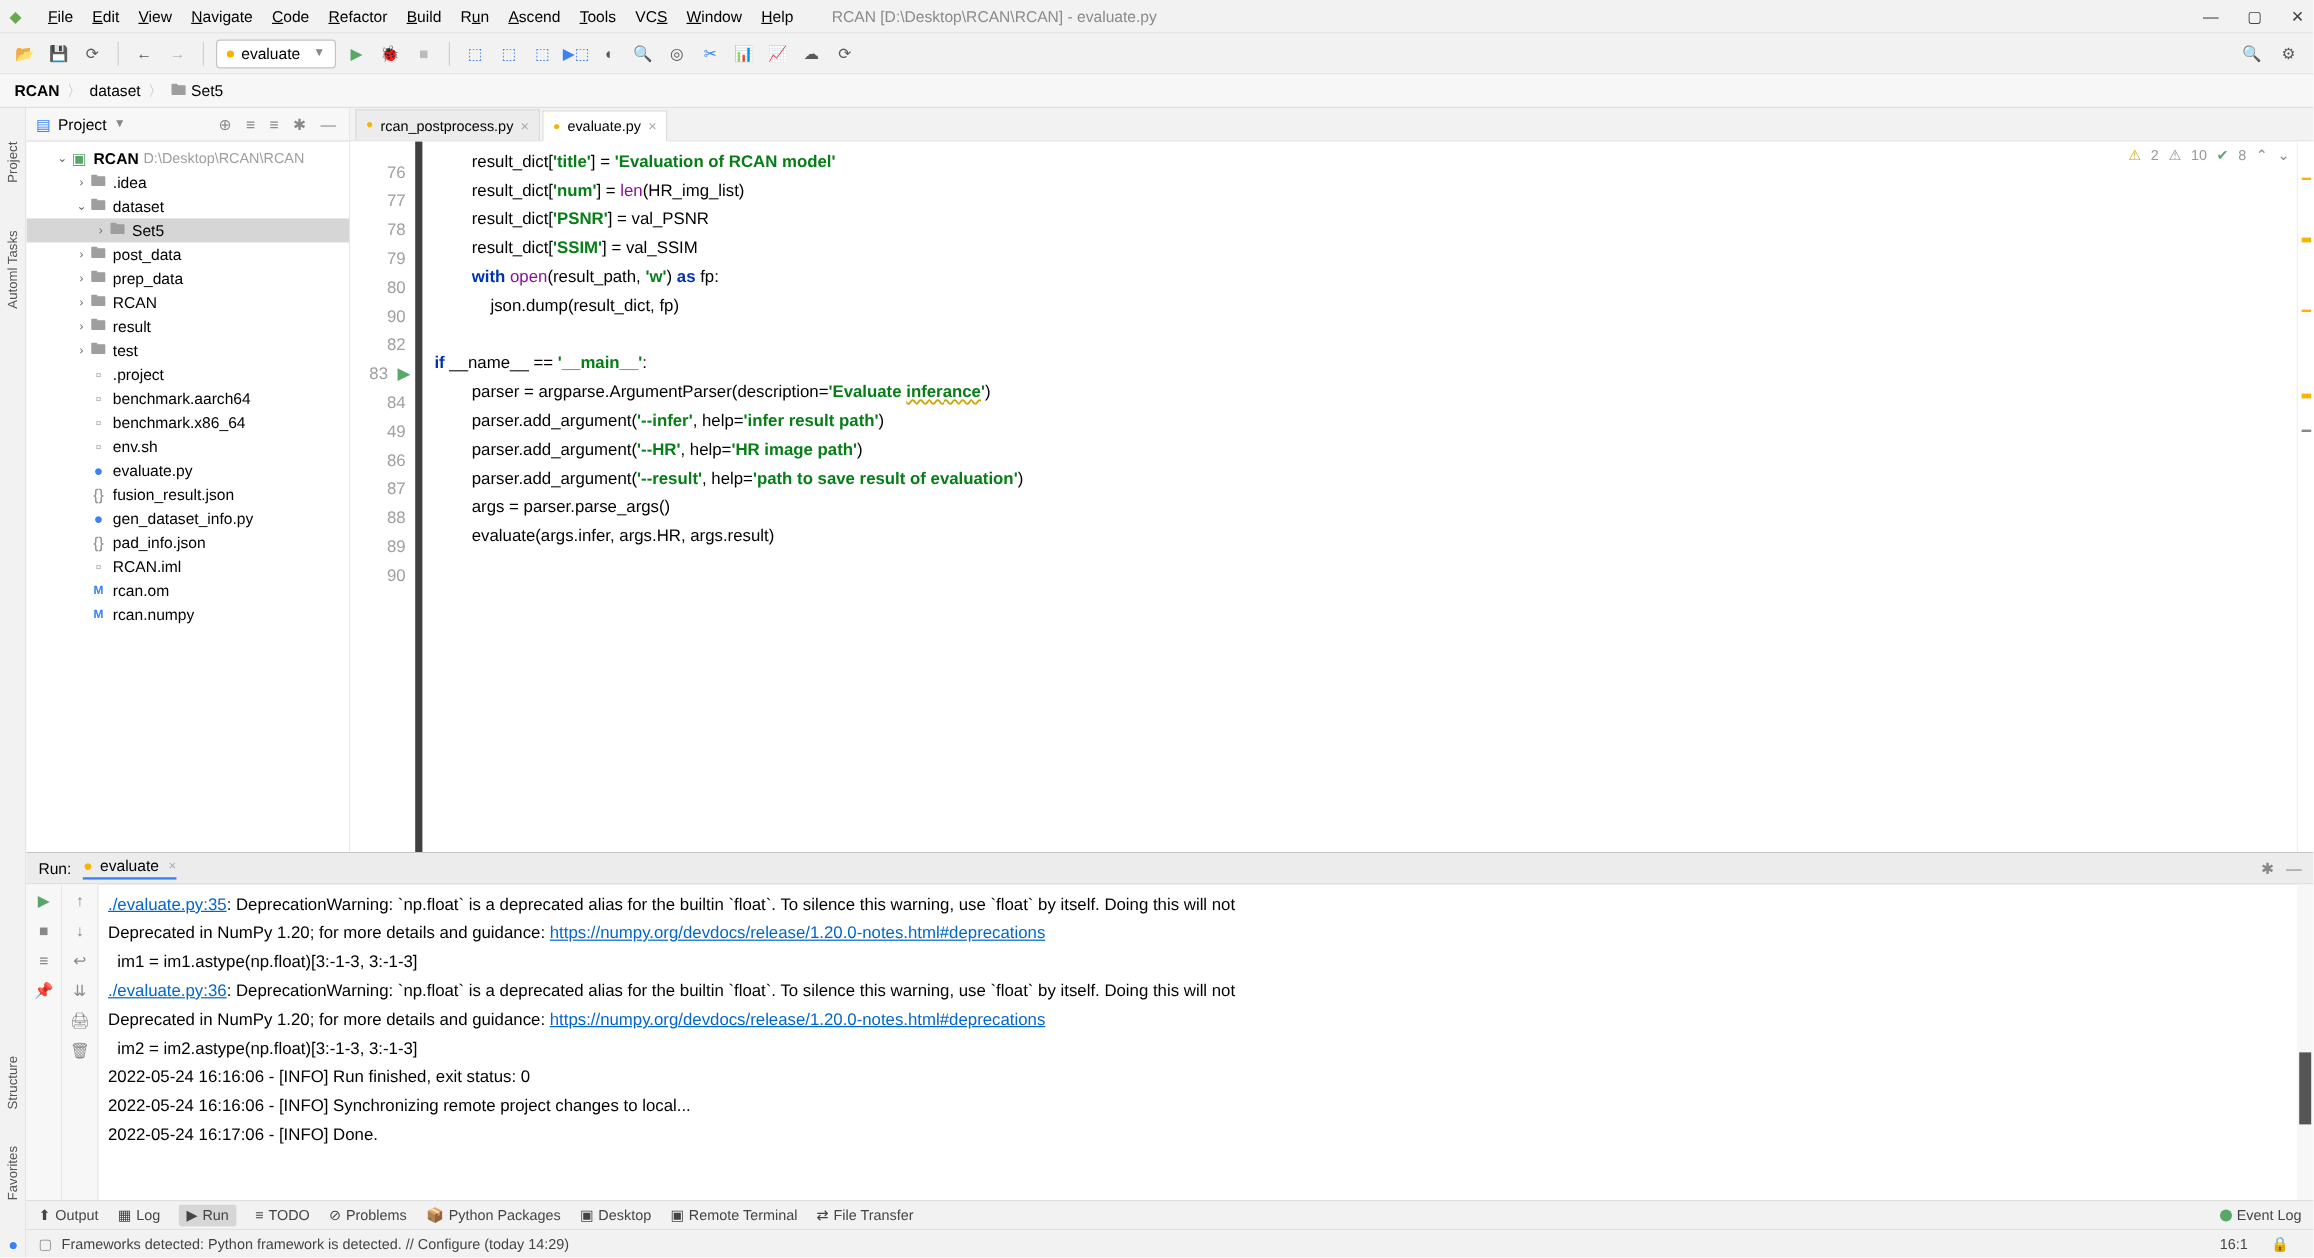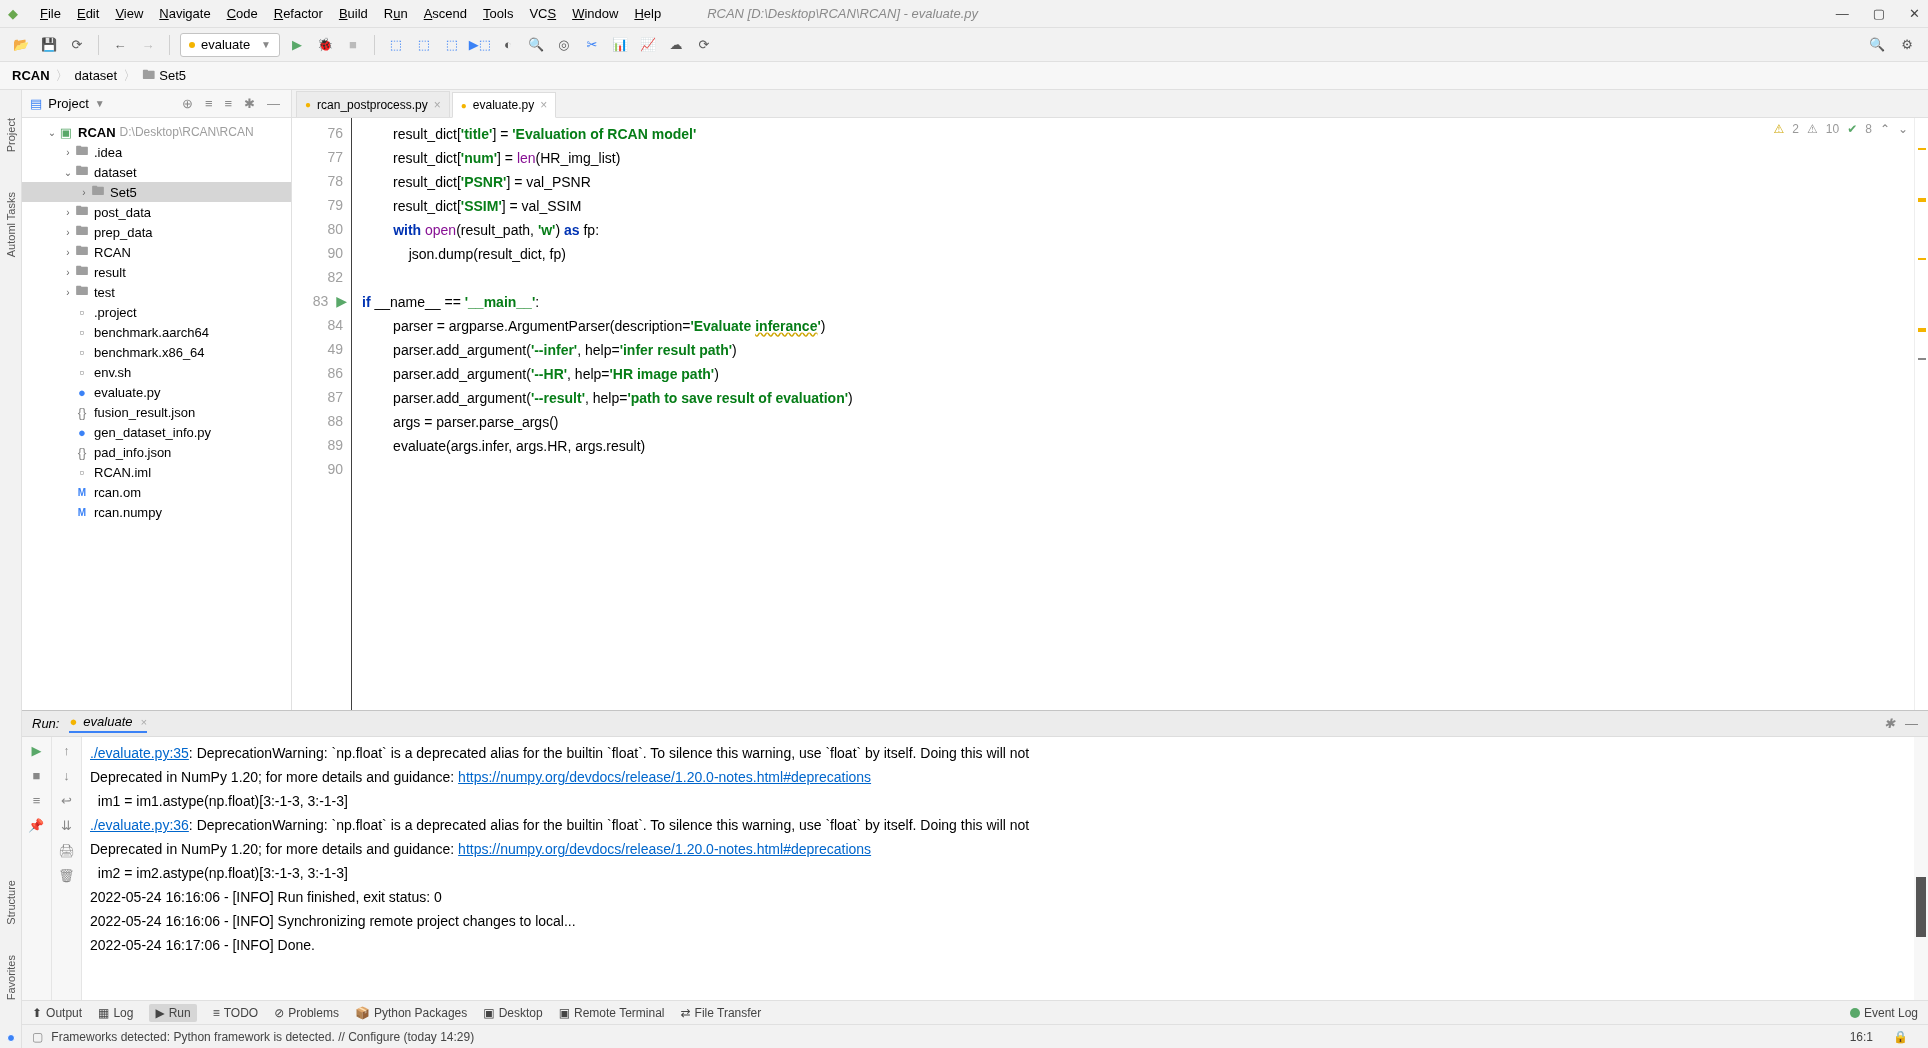--- a/index.html
+++ b/index.html
@@ -3,21 +3,21 @@
 <meta charset="utf-8">
 <style>
 * { margin: 0; padding: 0; box-sizing: border-box; font-family: "Segoe UI", Arial, sans-serif; }
 body { width: 1928px; height: 1048px; background: #fff; overflow: hidden; display: flex; flex-direction: column; font-size: 13px; color: #000; }
 
 
 .menubar { height: 28px; background: #f2f2f2; display: flex; align-items: center; padding: 0 8px; border-bottom: 1px solid #e0e0e0; }
 .menubar .app-icon { width: 16px; height: 16px; margin-right: 8px; color: #6aa84f; }
 .menubar .menu-item { padding: 0 8px; color: #000; cursor: default; }
 .menubar .menu-item u { text-decoration: underline; }
-.menubar .title-path { margin-left: 38px; color: #8a8a8a; font-style: italic; }
+.menubar .title-path { margin-left: 24px; color: #8a8a8a; }
 .menubar .win-controls { margin-left: auto; display: flex; gap: 24px; color: #444; }
 .menubar .win-controls span { cursor: default; }
 
 
 .toolbar { height: 34px; background: #f2f2f2; display: flex; align-items: center; padding: 0 10px; border-bottom: 1px solid #e0e0e0; gap: 6px; }
 .tb-sep { width: 1px; height: 20px; background: #d0d0d0; margin: 0 4px; }
 .tb-btn { width: 22px; height: 22px; display: flex; align-items: center; justify-content: center; color: #5a5a5a; cursor: default; }
 .tb-btn.green { color: #59a869; }
 .tb-btn.blue { color: #3b82f6; }
 .tb-btn.dim { color: #bbb; }
@@ -60,36 +60,36 @@
 .ico-json { color: #888; }
 .ico-m { color: #3b82f6; font-size: 10px; font-weight: bold; }
 
 .editor-area { flex: 1; display: flex; flex-direction: column; min-width: 0; }
 .tabs { height: 28px; background: #f2f2f2; display: flex; align-items: flex-end; border-bottom: 1px solid #e0e0e0; padding-left: 4px; }
 .tab { height: 26px; padding: 0 8px; display: flex; align-items: center; gap: 6px; background: #ececec; border: 1px solid #ddd; border-bottom: none; margin-right: 2px; font-size: 12px; cursor: default; }
 .tab.active { background: #fff; border-bottom: 1px solid #fff; position: relative; top: 1px; }
 .tab .close { color: #aaa; font-size: 12px; }
 
 .editor { flex: 1; display: flex; min-height: 0; font-family: "JetBrains Mono", Consolas, monospace; font-size: 14px; background: #fff; position: relative; }
-.gutter { width: 60px; background: #fff; border-right: 1px solid #404040; text-align: right; padding: 3px 8px 4px 0; color: #a0a0a0; line-height: 24px; }
+.gutter { width: 60px; background: #fff; border-right: 6px solid #404040; text-align: right; padding: 13px 8px 4px 0; color: #a0a0a0; line-height: 24px; }
 .code { flex: 1; padding: 4px 0 4px 10px; line-height: 24px; overflow: auto; white-space: pre; }
 .code .k { color: #0033b3; font-weight: bold; }
 .code .s { color: #067d17; font-weight: bold; }
 .code .b { color: #871094; }
 .code .underline-wavy { text-decoration: underline wavy #cda400; }
 .inspections { position: absolute; top: 4px; right: 20px; display: flex; gap: 8px; font-size: 12px; color: #999; align-items: center; }
 .inspections .warn { color: #cda400; }
 .inspections .info { color: #8a8a8a; }
 .inspections .typo { color: #59a869; }
 .editor-scrollbar { width: 14px; background: #fff; border-left: 1px solid #eee; position: relative; }
 .editor-scrollbar .marker-y { position: absolute; right: 2px; width: 8px; height: 2px; background: #f4b400; }
 
 
 .run-window { height: 290px; border-top: 1px solid #c4c4c4; display: flex; flex-direction: column; background: #fff; }
-.run-header { height: 26px; background: #ececec; display: flex; align-items: center; padding: 0 10px; gap: 10px; border-bottom: 1px solid #ddd; font-style: italic; }
+.run-header { height: 26px; background: #ececec; display: flex; align-items: center; padding: 0 10px; gap: 10px; border-bottom: 1px solid #ddd; }
 .run-header .name { display: flex; align-items: center; gap: 6px; border-bottom: 2px solid #3b82f6; padding-bottom: 2px; }
 .run-header .close-x { color: #aaa; font-size: 11px; margin-left: 2px; }
 .run-header .spacer { flex: 1; }
 .run-body { flex: 1; display: flex; }
 .run-left-tb { width: 30px; background: #f7f7f7; border-right: 1px solid #e5e5e5; display: flex; flex-direction: column; align-items: center; padding: 6px 0; gap: 10px; color: #888; }
 .run-left-tb .green { color: #59a869; }
 .run-left-tb2 { width: 30px; background: #f7f7f7; border-right: 1px solid #e5e5e5; display: flex; flex-direction: column; align-items: center; padding: 6px 0; gap: 10px; color: #888; }
 .run-console { flex: 1; padding: 4px 8px; font-family: Consolas, monospace; font-size: 14px; line-height: 24px; overflow: auto; white-space: pre-wrap; }
 .run-console .link { color: #0066cc; text-decoration: underline; }
 .run-console .path { color: #0066cc; text-decoration: underline; }

